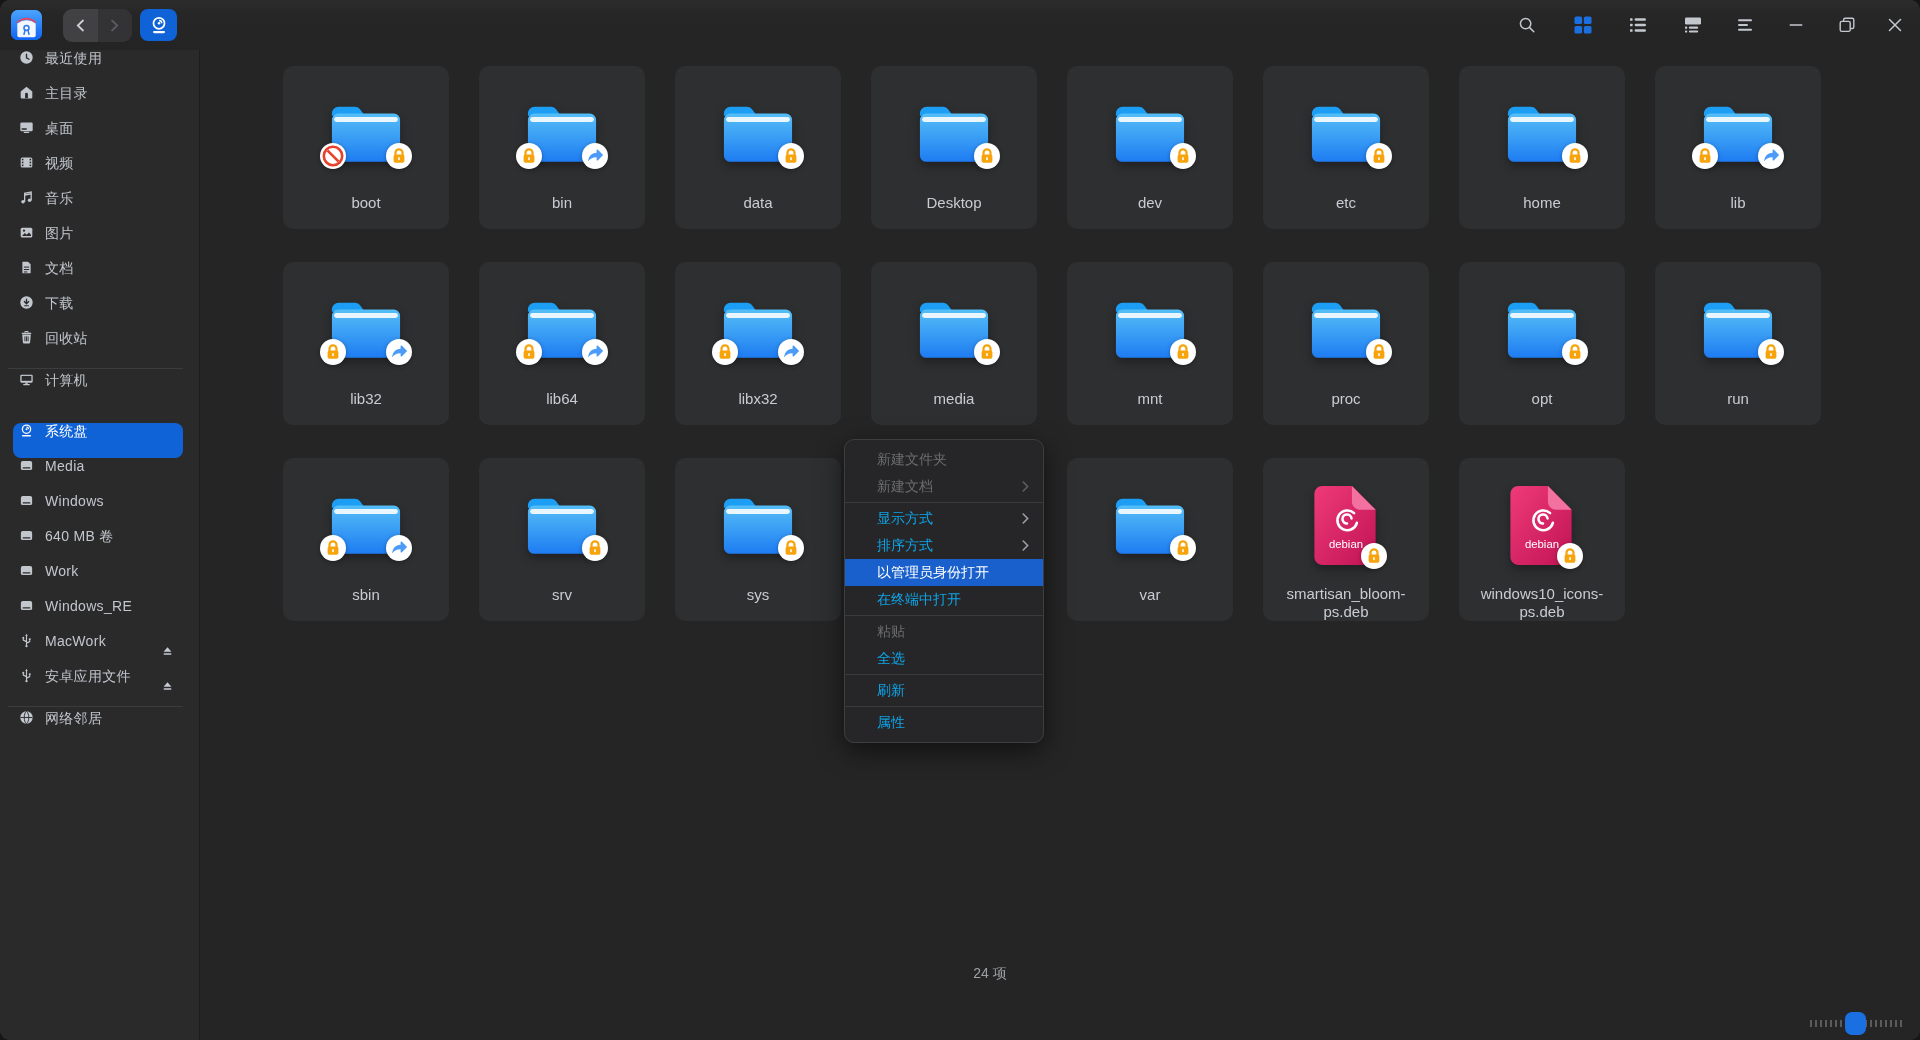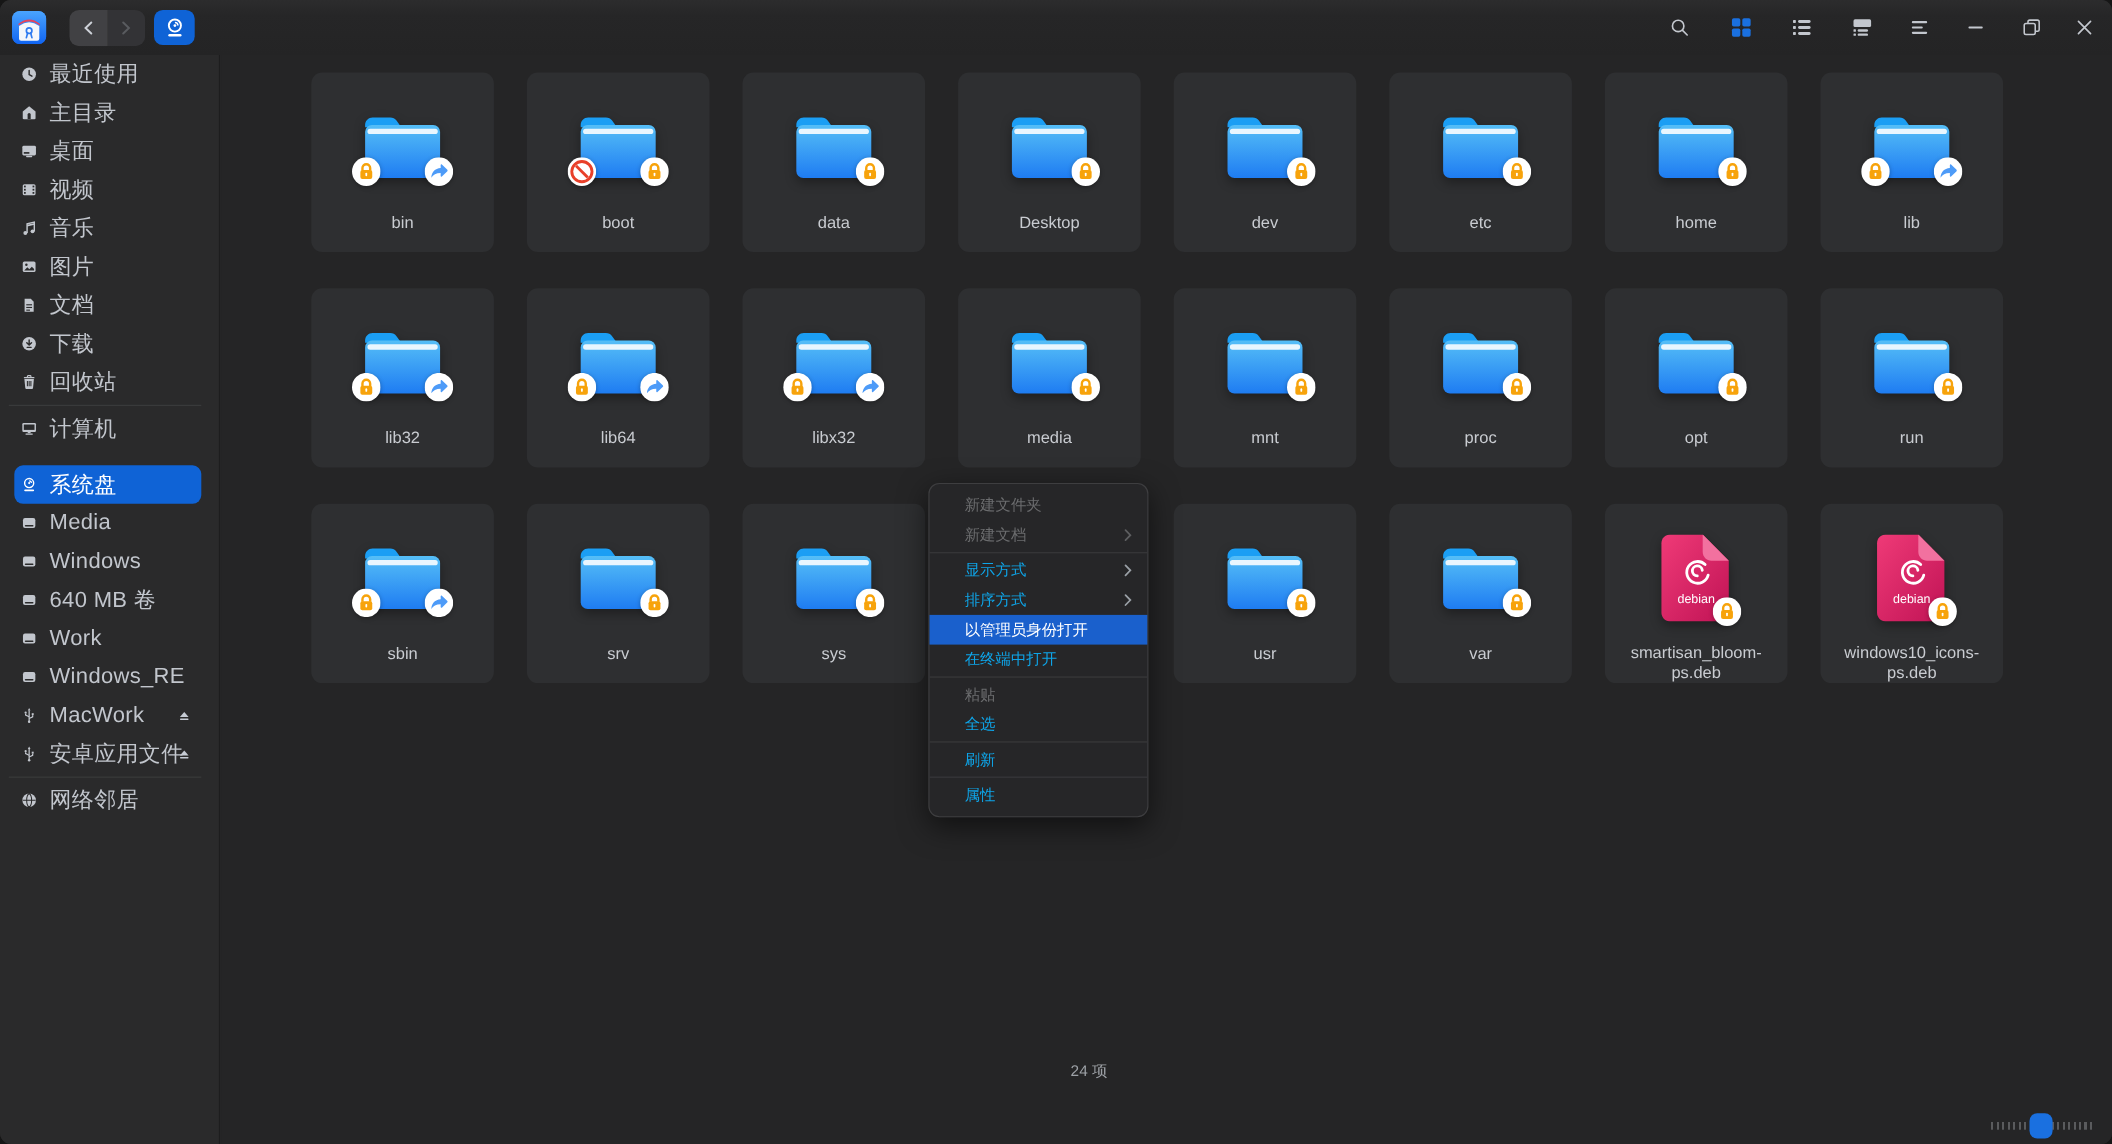--- a/index.html
+++ b/index.html
@@ -22,21 +22,21 @@
              background:var(--accent); display:flex; align-items:center; justify-content:center; color:#fff; }
   .tb-btn { position:absolute; top:7px; width:36px; height:36px; display:flex; align-items:center;
             justify-content:center; color:#c3c7ce; }
   .tb-search{left:1509px}.tb-grid{left:1565px;color:var(--accent-icon)}.tb-list{left:1620px}
   .tb-detail{left:1675px}.tb-menu{left:1727px}.tb-min{left:1778px}.tb-restore{left:1829px}.tb-close{left:1877px}
 
   
   .sidebar { position:absolute; left:0; top:50px; width:200px; height:990px; background:#2a2a2b;
              border-right:1px solid #1d1d1e; z-index:10; }
   .side-item { position:relative; height:35px; margin:0 16px 0 13px; border-radius:8px;
-               display:flex; align-items:center; padding-left:6px; color:#c2c6cd; font-size:20px; }
+               display:flex; align-items:flex-start; padding-left:6px; color:#c2c6cd; font-size:14px; }
   .side-item.selected { background:var(--accent); color:#fff;margin-top:16px; }
   .side-ico { width:15px; height:15px; margin-right:11px; display:flex; align-items:center; flex:none; }
   .side-ico svg { width:15px; height:15px; }
   .side-label { white-space:nowrap; letter-spacing:.3px; }
   .side-divider { height:1px; background:#3b3c3d; margin:3px 16px 3px 8px; }
   .eject { position:absolute; right:8px; top:10px; width:15px; height:15px; color:#c6cbd4; }
   .eject svg { width:15px; height:15px; }
 
   
   .content { position:absolute; left:201px; top:50px; right:0; bottom:0; background:#252526; }
@@ -428,46 +428,20 @@
     <div class="icon-area">
       <div class="icon-box">
               <svg class="folder-svg" viewBox="0 0 76 62">
                 <path d="M3 24V10c0-3.9 3.1-7 7-7h16.5c2.3 0 4.5 1.1 5.8 3l4.5 6.2H3z" fill="#1b9ef4"></path>
                 <rect x="3" y="10" width="70" height="49.5" rx="6.5" fill="url(#gFolder)"></rect>
                 <rect x="5.2" y="13.6" width="65.6" height="5" rx="2.5" fill="#e9f6fe"></rect>
               </svg>
         <span class="emblem bl show">
                 <svg viewBox="0 0 26 26">
                   <circle cx="13" cy="13" r="13" fill="#fff"></circle>
-                  <path d="M9.5 12V9.8a3.5 3.5 0 017 0V12" fill="none" stroke="#f7a30b" stroke-width="2.2"></path>
-                  <rect x="7.6" y="11.6" width="10.8" height="8.2" rx="1.8" fill="#f7a30b"></rect>
-                  <rect x="12.2" y="14" width="1.6" height="3.2" rx=".8" fill="#fff"></rect>
-                </svg>
-              </span>
-        <span class="emblem br show">
-                <svg viewBox="0 0 26 26">
-                  <circle cx="13" cy="13" r="13" fill="#fff"></circle>
-                  <path d="M14.6 9.8V7.1c0-.6.7-.9 1.1-.5l5 4.8c.3.3.3.9 0 1.2l-5 4.8c-.4.4-1.1.1-1.1-.5v-2.6c-4.2.1-6.8 1.5-8.5 4.3.4-5.3 3.3-8.3 8.5-8.8z" fill="#4d9bf8"></path>
-                </svg>
-              </span>
-      </div>
-    </div>
-    <div class="tile-label">bin</div>
-  </div>
-        <div class="tile">
-    <div class="icon-area">
-      <div class="icon-box">
-              <svg class="folder-svg" viewBox="0 0 76 62">
-                <path d="M3 24V10c0-3.9 3.1-7 7-7h16.5c2.3 0 4.5 1.1 5.8 3l4.5 6.2H3z" fill="#1b9ef4"></path>
-                <rect x="3" y="10" width="70" height="49.5" rx="6.5" fill="url(#gFolder)"></rect>
-                <rect x="5.2" y="13.6" width="65.6" height="5" rx="2.5" fill="#e9f6fe"></rect>
-              </svg>
-        <span class="emblem bl show">
-                <svg viewBox="0 0 26 26">
-                  <circle cx="13" cy="13" r="13" fill="#fff"></circle>
                   <circle cx="13" cy="13" r="9.2" fill="none" stroke="#e8402a" stroke-width="2.6"></circle>
                   <rect x="5.4" y="11.7" width="15.2" height="2.6" fill="#e8402a" transform="rotate(45 13 13)"></rect>
                 </svg>
               </span>
         <span class="emblem br show">
                 <svg viewBox="0 0 26 26">
                   <circle cx="13" cy="13" r="13" fill="#fff"></circle>
                   <path d="M9.5 12V9.8a3.5 3.5 0 017 0V12" fill="none" stroke="#f7a30b" stroke-width="2.2"></path>
                   <rect x="7.6" y="11.6" width="10.8" height="8.2" rx="1.8" fill="#f7a30b"></rect>
                   <rect x="12.2" y="14" width="1.6" height="3.2" rx=".8" fill="#fff"></rect>
@@ -478,20 +452,46 @@
     <div class="tile-label">boot</div>
   </div>
         <div class="tile">
     <div class="icon-area">
       <div class="icon-box">
               <svg class="folder-svg" viewBox="0 0 76 62">
                 <path d="M3 24V10c0-3.9 3.1-7 7-7h16.5c2.3 0 4.5 1.1 5.8 3l4.5 6.2H3z" fill="#1b9ef4"></path>
                 <rect x="3" y="10" width="70" height="49.5" rx="6.5" fill="url(#gFolder)"></rect>
                 <rect x="5.2" y="13.6" width="65.6" height="5" rx="2.5" fill="#e9f6fe"></rect>
               </svg>
+        <span class="emblem bl show">
+                <svg viewBox="0 0 26 26">
+                  <circle cx="13" cy="13" r="13" fill="#fff"></circle>
+                  <path d="M9.5 12V9.8a3.5 3.5 0 017 0V12" fill="none" stroke="#f7a30b" stroke-width="2.2"></path>
+                  <rect x="7.6" y="11.6" width="10.8" height="8.2" rx="1.8" fill="#f7a30b"></rect>
+                  <rect x="12.2" y="14" width="1.6" height="3.2" rx=".8" fill="#fff"></rect>
+                </svg>
+              </span>
+        <span class="emblem br show">
+                <svg viewBox="0 0 26 26">
+                  <circle cx="13" cy="13" r="13" fill="#fff"></circle>
+                  <path d="M14.6 9.8V7.1c0-.6.7-.9 1.1-.5l5 4.8c.3.3.3.9 0 1.2l-5 4.8c-.4.4-1.1.1-1.1-.5v-2.6c-4.2.1-6.8 1.5-8.5 4.3.4-5.3 3.3-8.3 8.5-8.8z" fill="#4d9bf8"></path>
+                </svg>
+              </span>
+      </div>
+    </div>
+    <div class="tile-label">bin</div>
+  </div>
+        <div class="tile">
+    <div class="icon-area">
+      <div class="icon-box">
+              <svg class="folder-svg" viewBox="0 0 76 62">
+                <path d="M3 24V10c0-3.9 3.1-7 7-7h16.5c2.3 0 4.5 1.1 5.8 3l4.5 6.2H3z" fill="#1b9ef4"></path>
+                <rect x="3" y="10" width="70" height="49.5" rx="6.5" fill="url(#gFolder)"></rect>
+                <rect x="5.2" y="13.6" width="65.6" height="5" rx="2.5" fill="#e9f6fe"></rect>
+              </svg>
 
         <span class="emblem br show">
                 <svg viewBox="0 0 26 26">
                   <circle cx="13" cy="13" r="13" fill="#fff"></circle>
                   <path d="M9.5 12V9.8a3.5 3.5 0 017 0V12" fill="none" stroke="#f7a30b" stroke-width="2.2"></path>
                   <rect x="7.6" y="11.6" width="10.8" height="8.2" rx="1.8" fill="#f7a30b"></rect>
                   <rect x="12.2" y="14" width="1.6" height="3.2" rx=".8" fill="#fff"></rect>
                 </svg>
               </span>
       </div>
@@ -860,41 +860,20 @@
     <div class="tile-label">sys</div>
   </div>
         <div class="tile">
     <div class="icon-area">
       <div class="icon-box">
         
         
       </div>
     </div>
     <div class="tile-label"></div>
-  </div>
-        <div class="tile">
-    <div class="icon-area">
-      <div class="icon-box">
-              <svg class="folder-svg" viewBox="0 0 76 62">
-                <path d="M3 24V10c0-3.9 3.1-7 7-7h16.5c2.3 0 4.5 1.1 5.8 3l4.5 6.2H3z" fill="#1b9ef4"></path>
-                <rect x="3" y="10" width="70" height="49.5" rx="6.5" fill="url(#gFolder)"></rect>
-                <rect x="5.2" y="13.6" width="65.6" height="5" rx="2.5" fill="#e9f6fe"></rect>
-              </svg>
-
-        <span class="emblem br show">
-                <svg viewBox="0 0 26 26">
-                  <circle cx="13" cy="13" r="13" fill="#fff"></circle>
-                  <path d="M9.5 12V9.8a3.5 3.5 0 017 0V12" fill="none" stroke="#f7a30b" stroke-width="2.2"></path>
-                  <rect x="7.6" y="11.6" width="10.8" height="8.2" rx="1.8" fill="#f7a30b"></rect>
-                  <rect x="12.2" y="14" width="1.6" height="3.2" rx=".8" fill="#fff"></rect>
-                </svg>
-              </span>
-      </div>
-    </div>
-    <div class="tile-label">usr</div>
   </div>
         <div class="tile">
     <div class="icon-area">
       <div class="icon-box">
               <svg class="folder-svg" viewBox="0 0 76 62">
                 <path d="M3 24V10c0-3.9 3.1-7 7-7h16.5c2.3 0 4.5 1.1 5.8 3l4.5 6.2H3z" fill="#1b9ef4"></path>
                 <rect x="3" y="10" width="70" height="49.5" rx="6.5" fill="url(#gFolder)"></rect>
                 <rect x="5.2" y="13.6" width="65.6" height="5" rx="2.5" fill="#e9f6fe"></rect>
               </svg>
 

